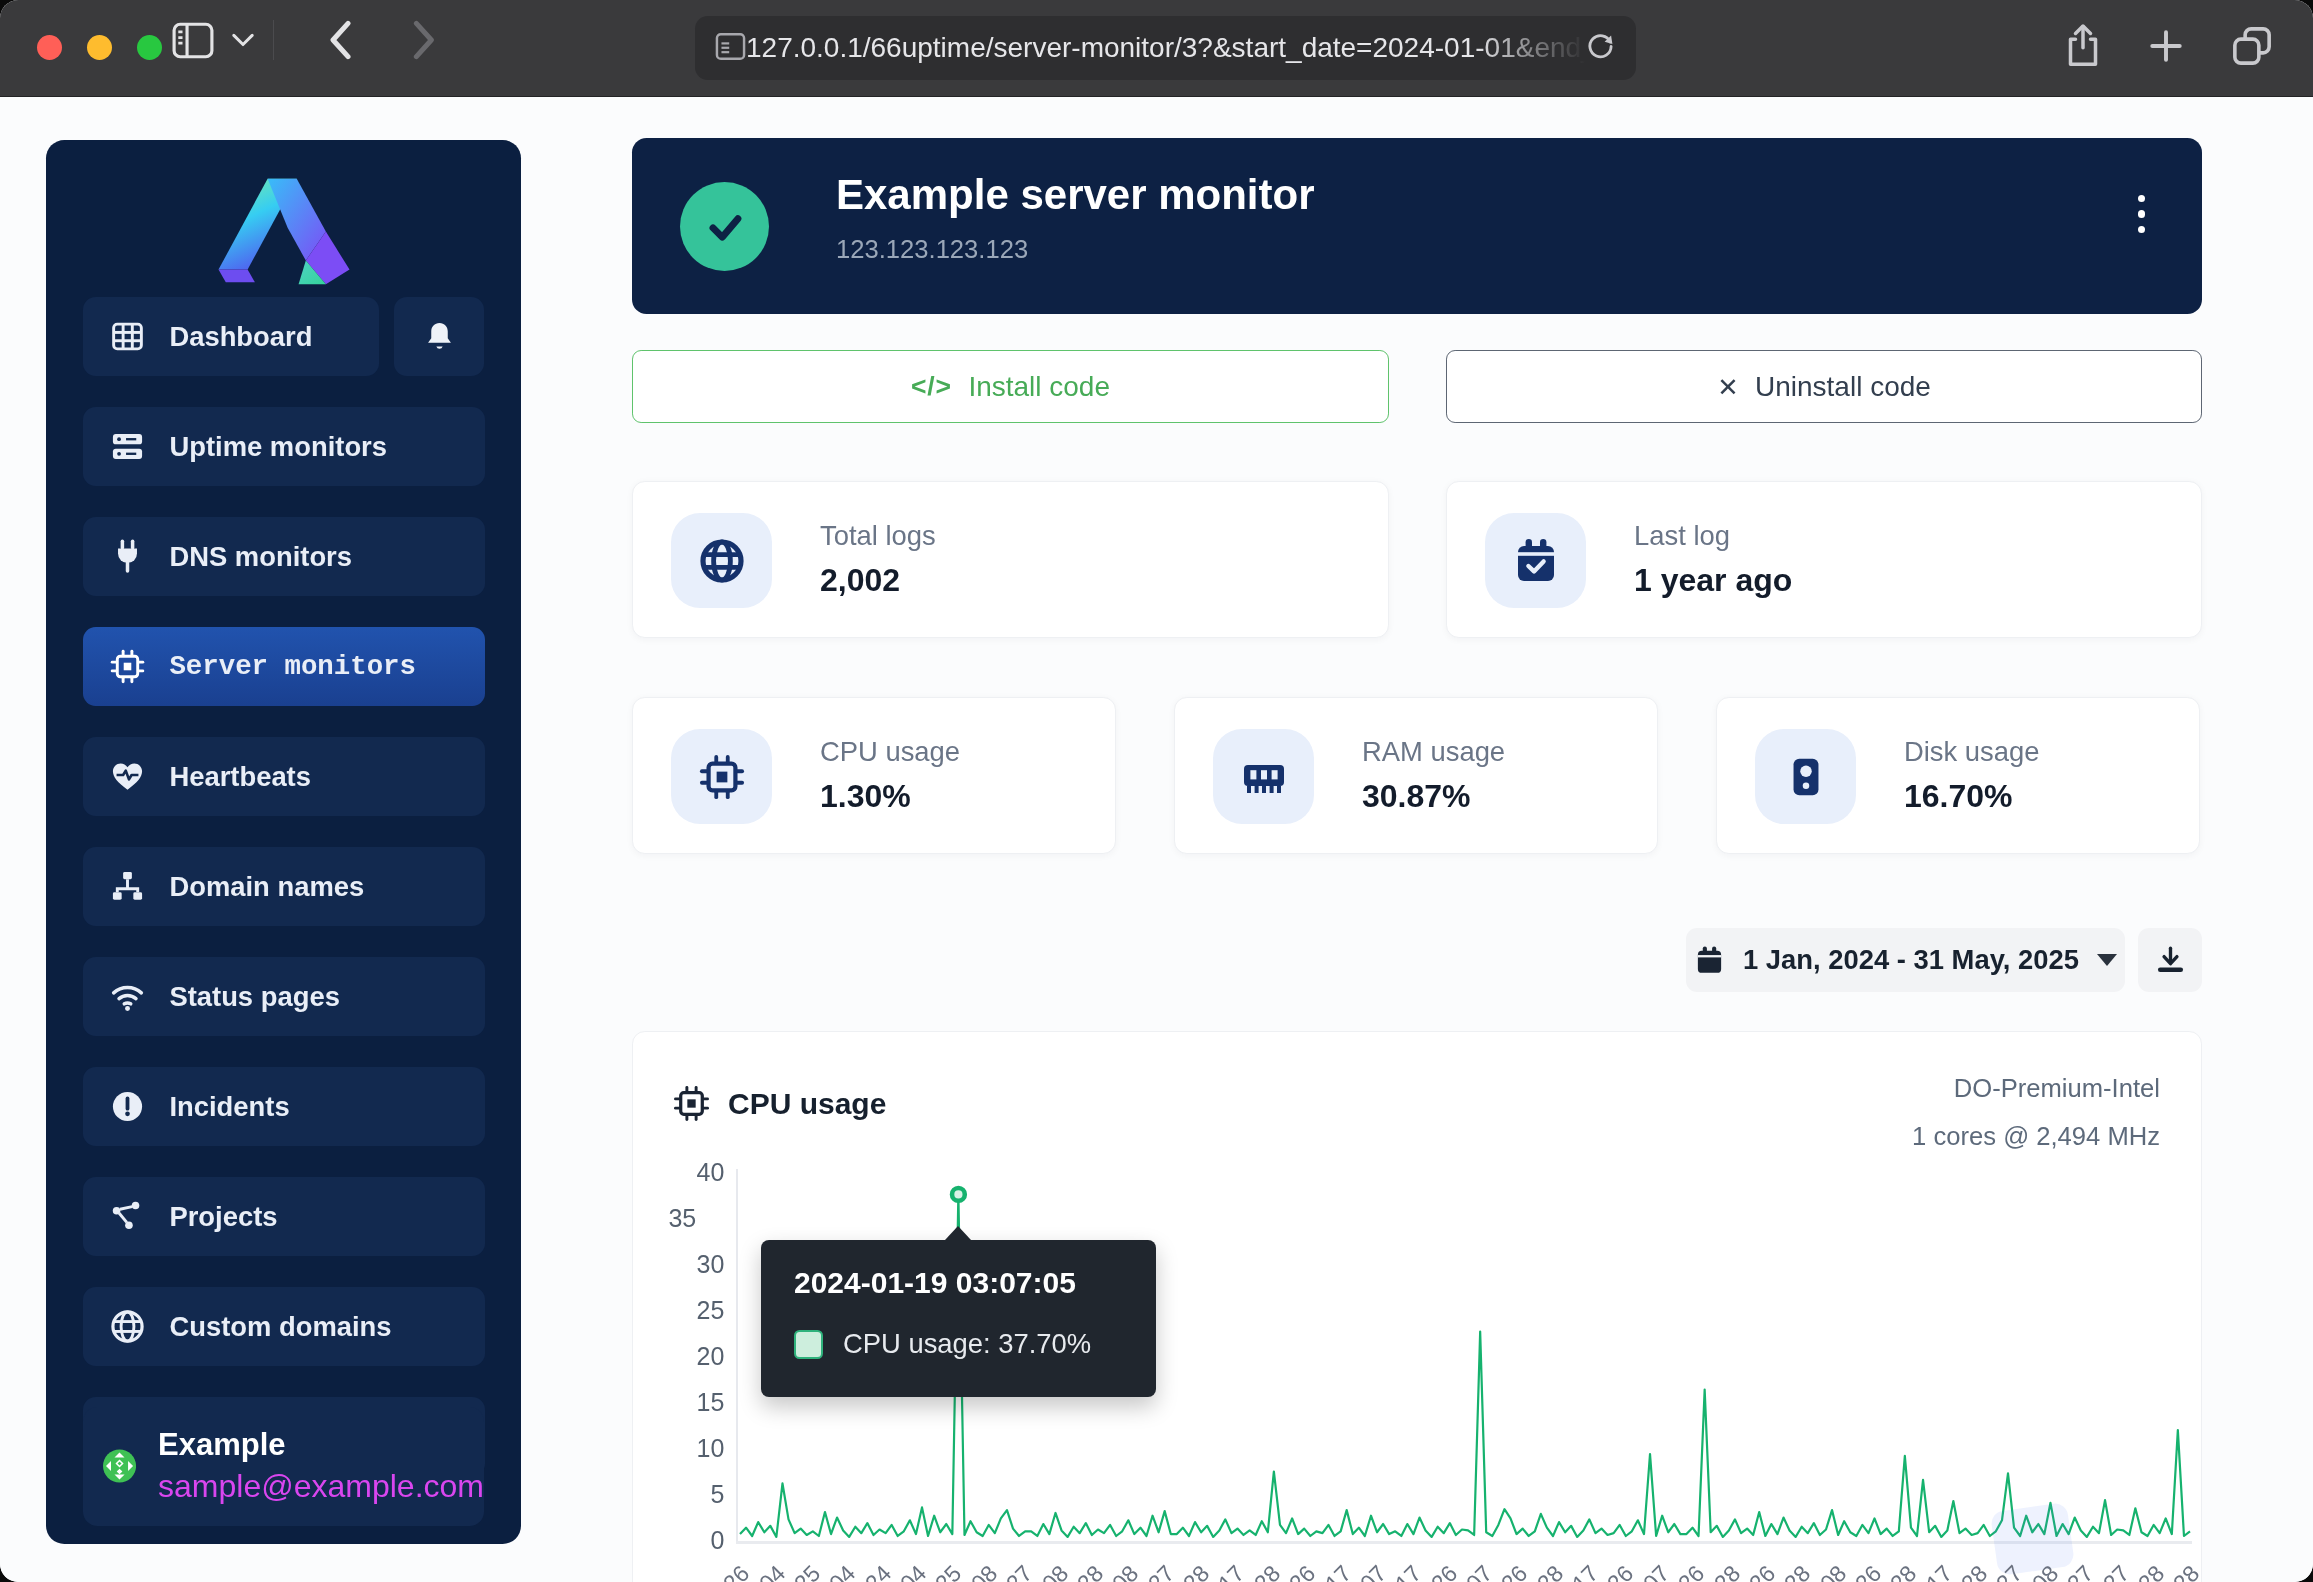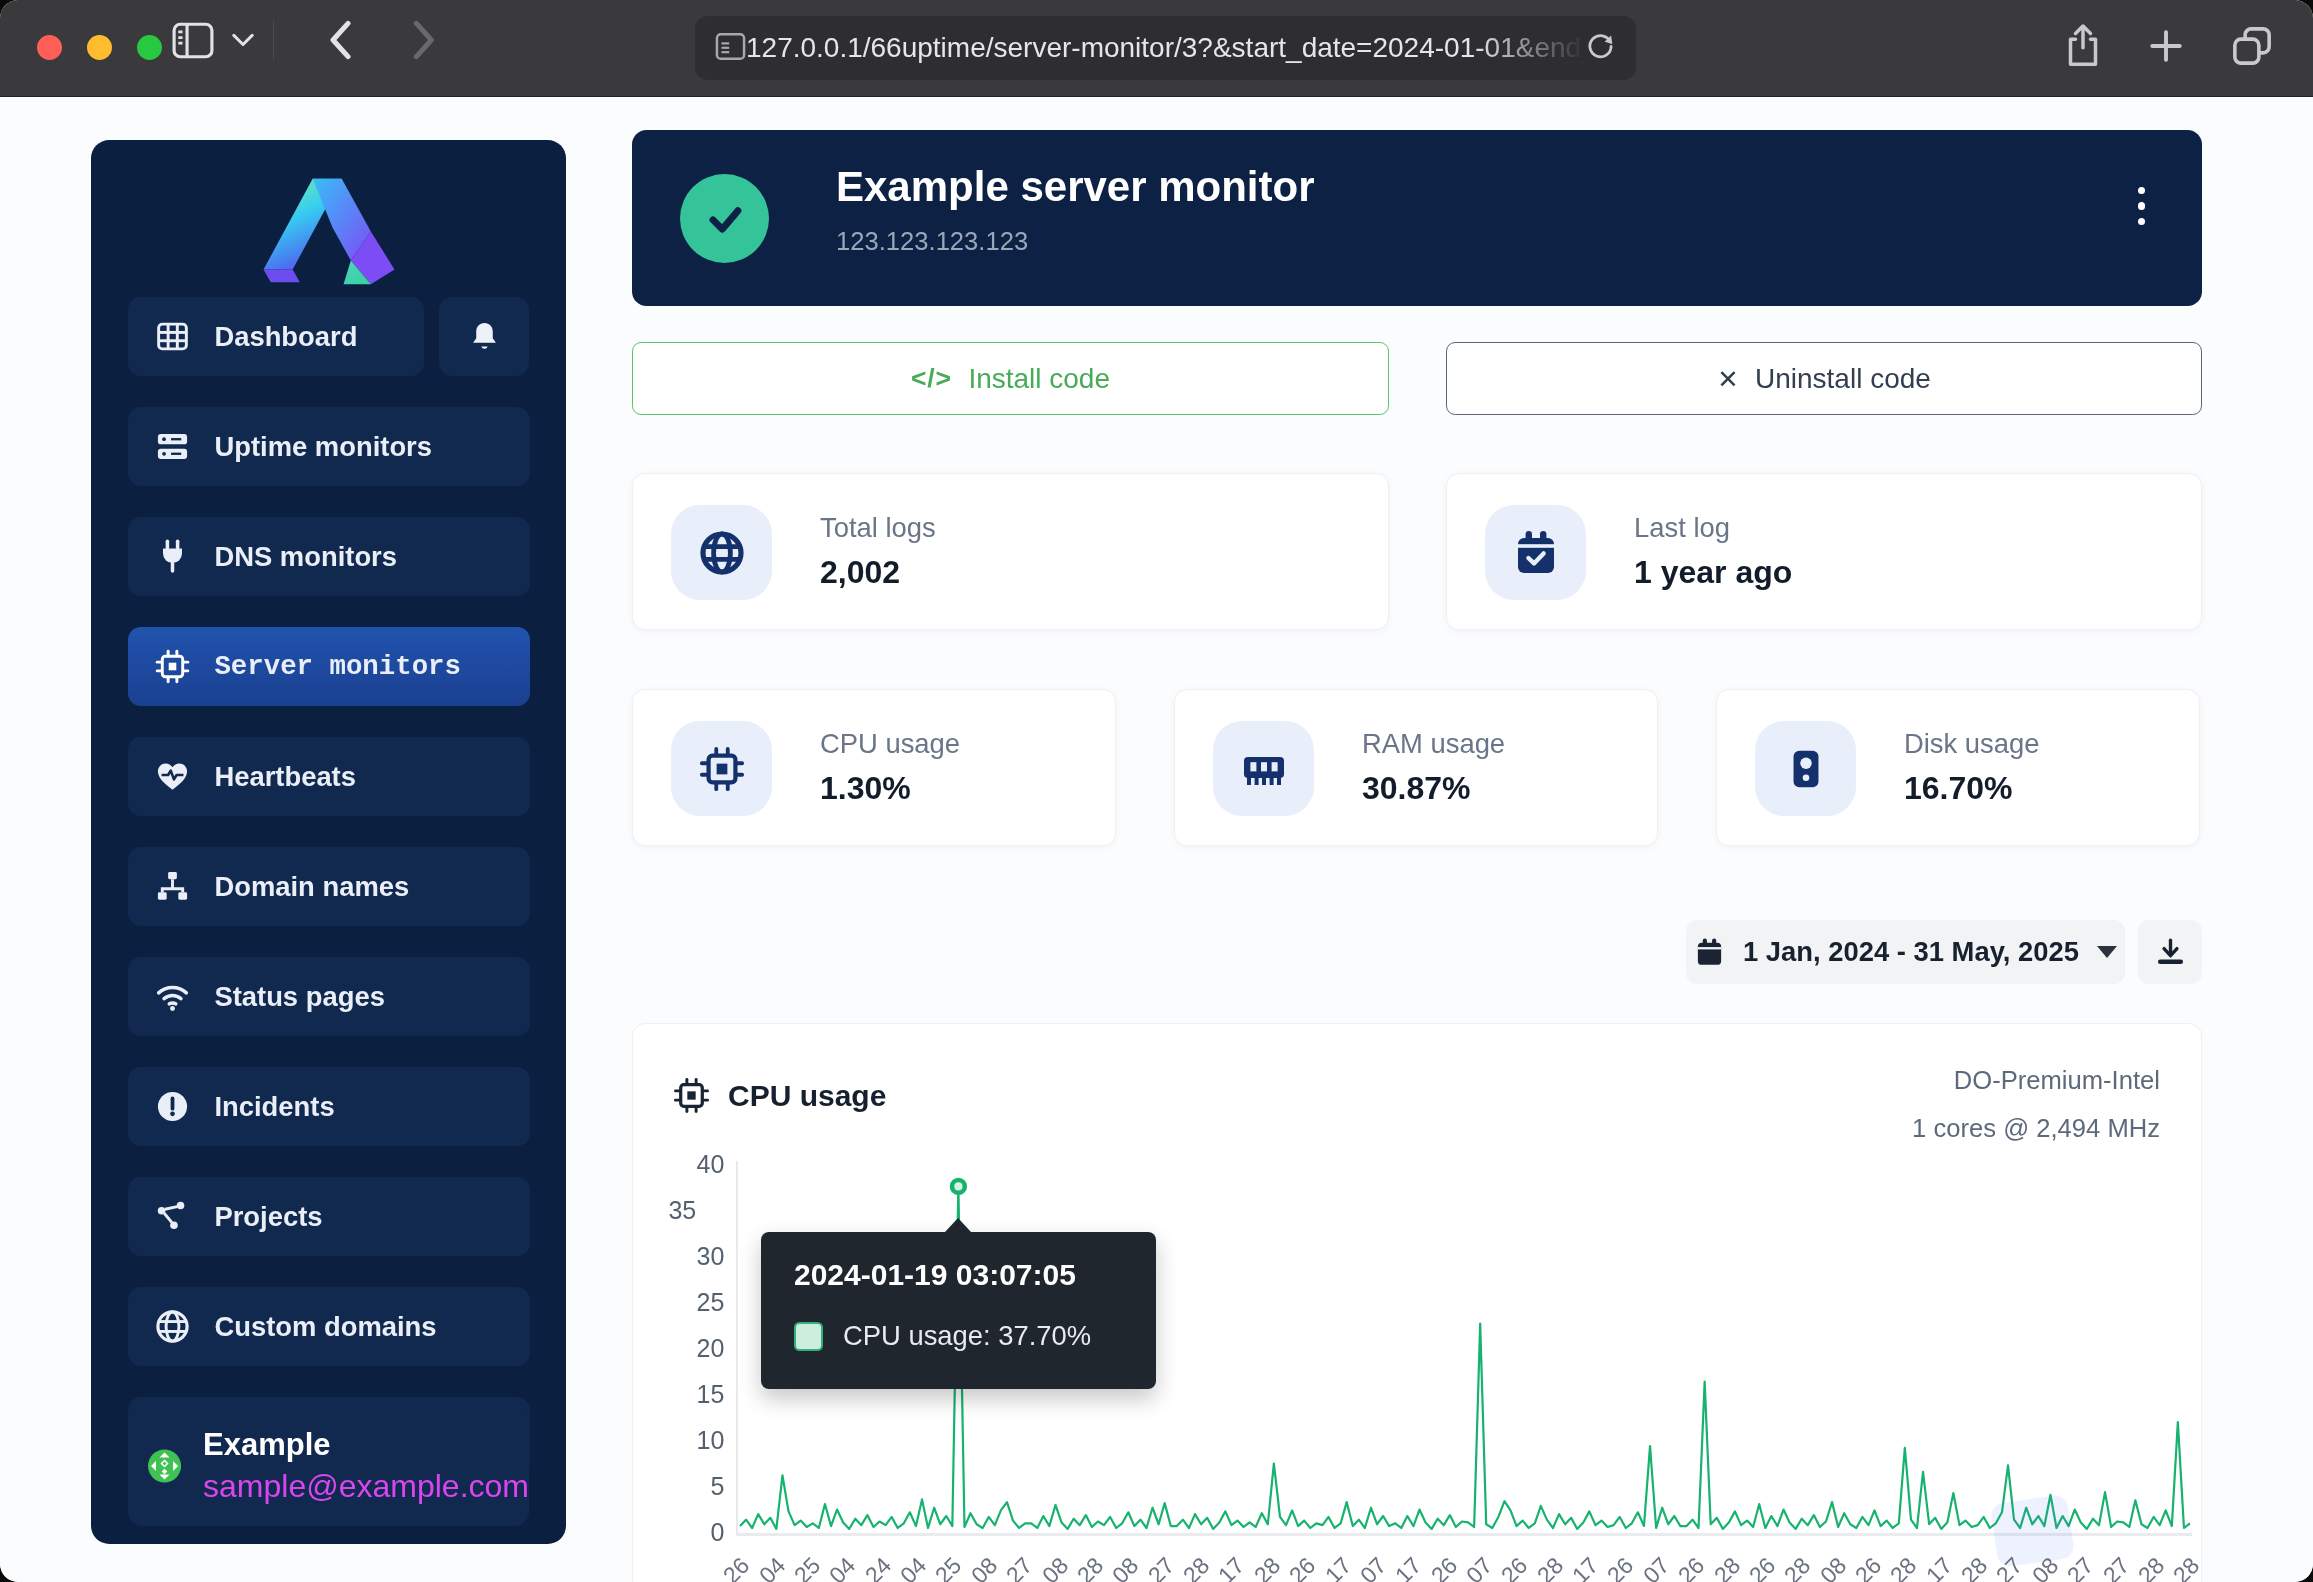--- a/index.html
+++ b/index.html
@@ -19,36 +19,36 @@
   .url-text-wrap { flex:1; position:relative; overflow:hidden; text-align:center; }
   .url-text { font-size:28px; color:#e6e6e9; white-space:nowrap; }
   .url-fade { position:absolute; right:0; top:0; bottom:0; width:110px; background:linear-gradient(90deg, rgba(46,46,48,0), #2e2e30); }
   .chrome-right { position:absolute; right:38px; top:22px; display:flex; gap:42px; color:#c9c9cd; }
   .chrome-right button, .urlbar-iconbtn { background:none; border:none; color:#c9c9cd; }
 
   
   .page { position:absolute; top:97px; left:0; right:0; bottom:0; background:#fbfcfd; overflow:hidden; }
 
   
-  .sidebar { position:absolute; left:46px; top:43px; width:475px; height:1404px; background:#0b1f40; border-radius:18.3px; overflow:hidden;margin-left:45px; }
+  .sidebar { position:absolute; left:46px; top:43px; width:475px; height:1404px; background:#0b1f40; border-radius:18.3px; overflow:hidden; }
   .logo-wrap { height:130px; margin-top:25.6px; display:flex; justify-content:center; align-items:center; }
   .side-row { display:flex; gap:14.6px; margin:1.8px 37px 0; }
   .side-item { display:flex; align-items:center; gap:24px; height:79px; background:#12294f; border-radius:12.8px; padding-left:27.4px; margin:31px 37px 0; border:none; width:calc(100% - 73px); text-align:left; }
   .side-row .side-item { margin:0; flex:1; width:auto; }
   .side-item.square { flex:none; width:90px; padding-left:0; justify-content:center; }
   .side-item.active { background:linear-gradient(180deg,#2153ae,#1a4090);font-family:Liberation Mono, monospace; }
   .side-item .lbl { font-size:27.4px; font-weight:600; color:#e9eef7; }
   .side-item svg { flex:none; }
   .side-item.stub { height:79px; }
   .user-card { position:absolute; left:37px; right:37px; bottom:18.3px; height:119px; background:#12294f; border-radius:14.6px; display:flex; align-items:center; gap:22px; padding-left:20px; border:none; text-align:left; }
   .user-name { font-size:31px; font-weight:700; color:#ffffff; }
   .user-email { font-size:32px; color:#d946ef; margin-top:5.5px; }
 
   
-  .main { position:absolute; left:632px; top:33px; width:1570px; height:1205px; }
+  .main { position:absolute; left:632px; top:41px; width:1570px; height:1205px; }
   .header-card { position:absolute; top:0; left:0; width:1570px; height:176px; background:#0d2144; border-radius:14.6px; }
   .check-circle { position:absolute; left:48px; top:44px; width:89px; height:89px; border-radius:50%; background:#35c39a; display:flex; align-items:center; justify-content:center; }
   .monitor-title { position:absolute; left:204px; top:33px; font-size:42px; font-weight:700; color:#ffffff; }
   .monitor-ip { position:absolute; left:204px; top:97px; font-size:25.6px; color:#9aa7b8; }
   .kebab { position:absolute; right:57px; top:57px; display:flex; flex-direction:column; gap:8.2px; background:none; border:none; }
   .kebab i { width:7.3px; height:7.3px; border-radius:50%; background:#ffffff; }
 
   .action-btn { position:absolute; top:212px; height:73px; border-radius:9.1px; background:#ffffff; display:flex; align-items:center; justify-content:center; gap:16.4px; font-size:28px; font-weight:500; }
   .install { left:0; width:757px; border:1.8px solid #5fc36c; color:#47ab57; }
   .install .code-glyph { font-weight:700; font-size:26.5px; letter-spacing:0.9px; }

